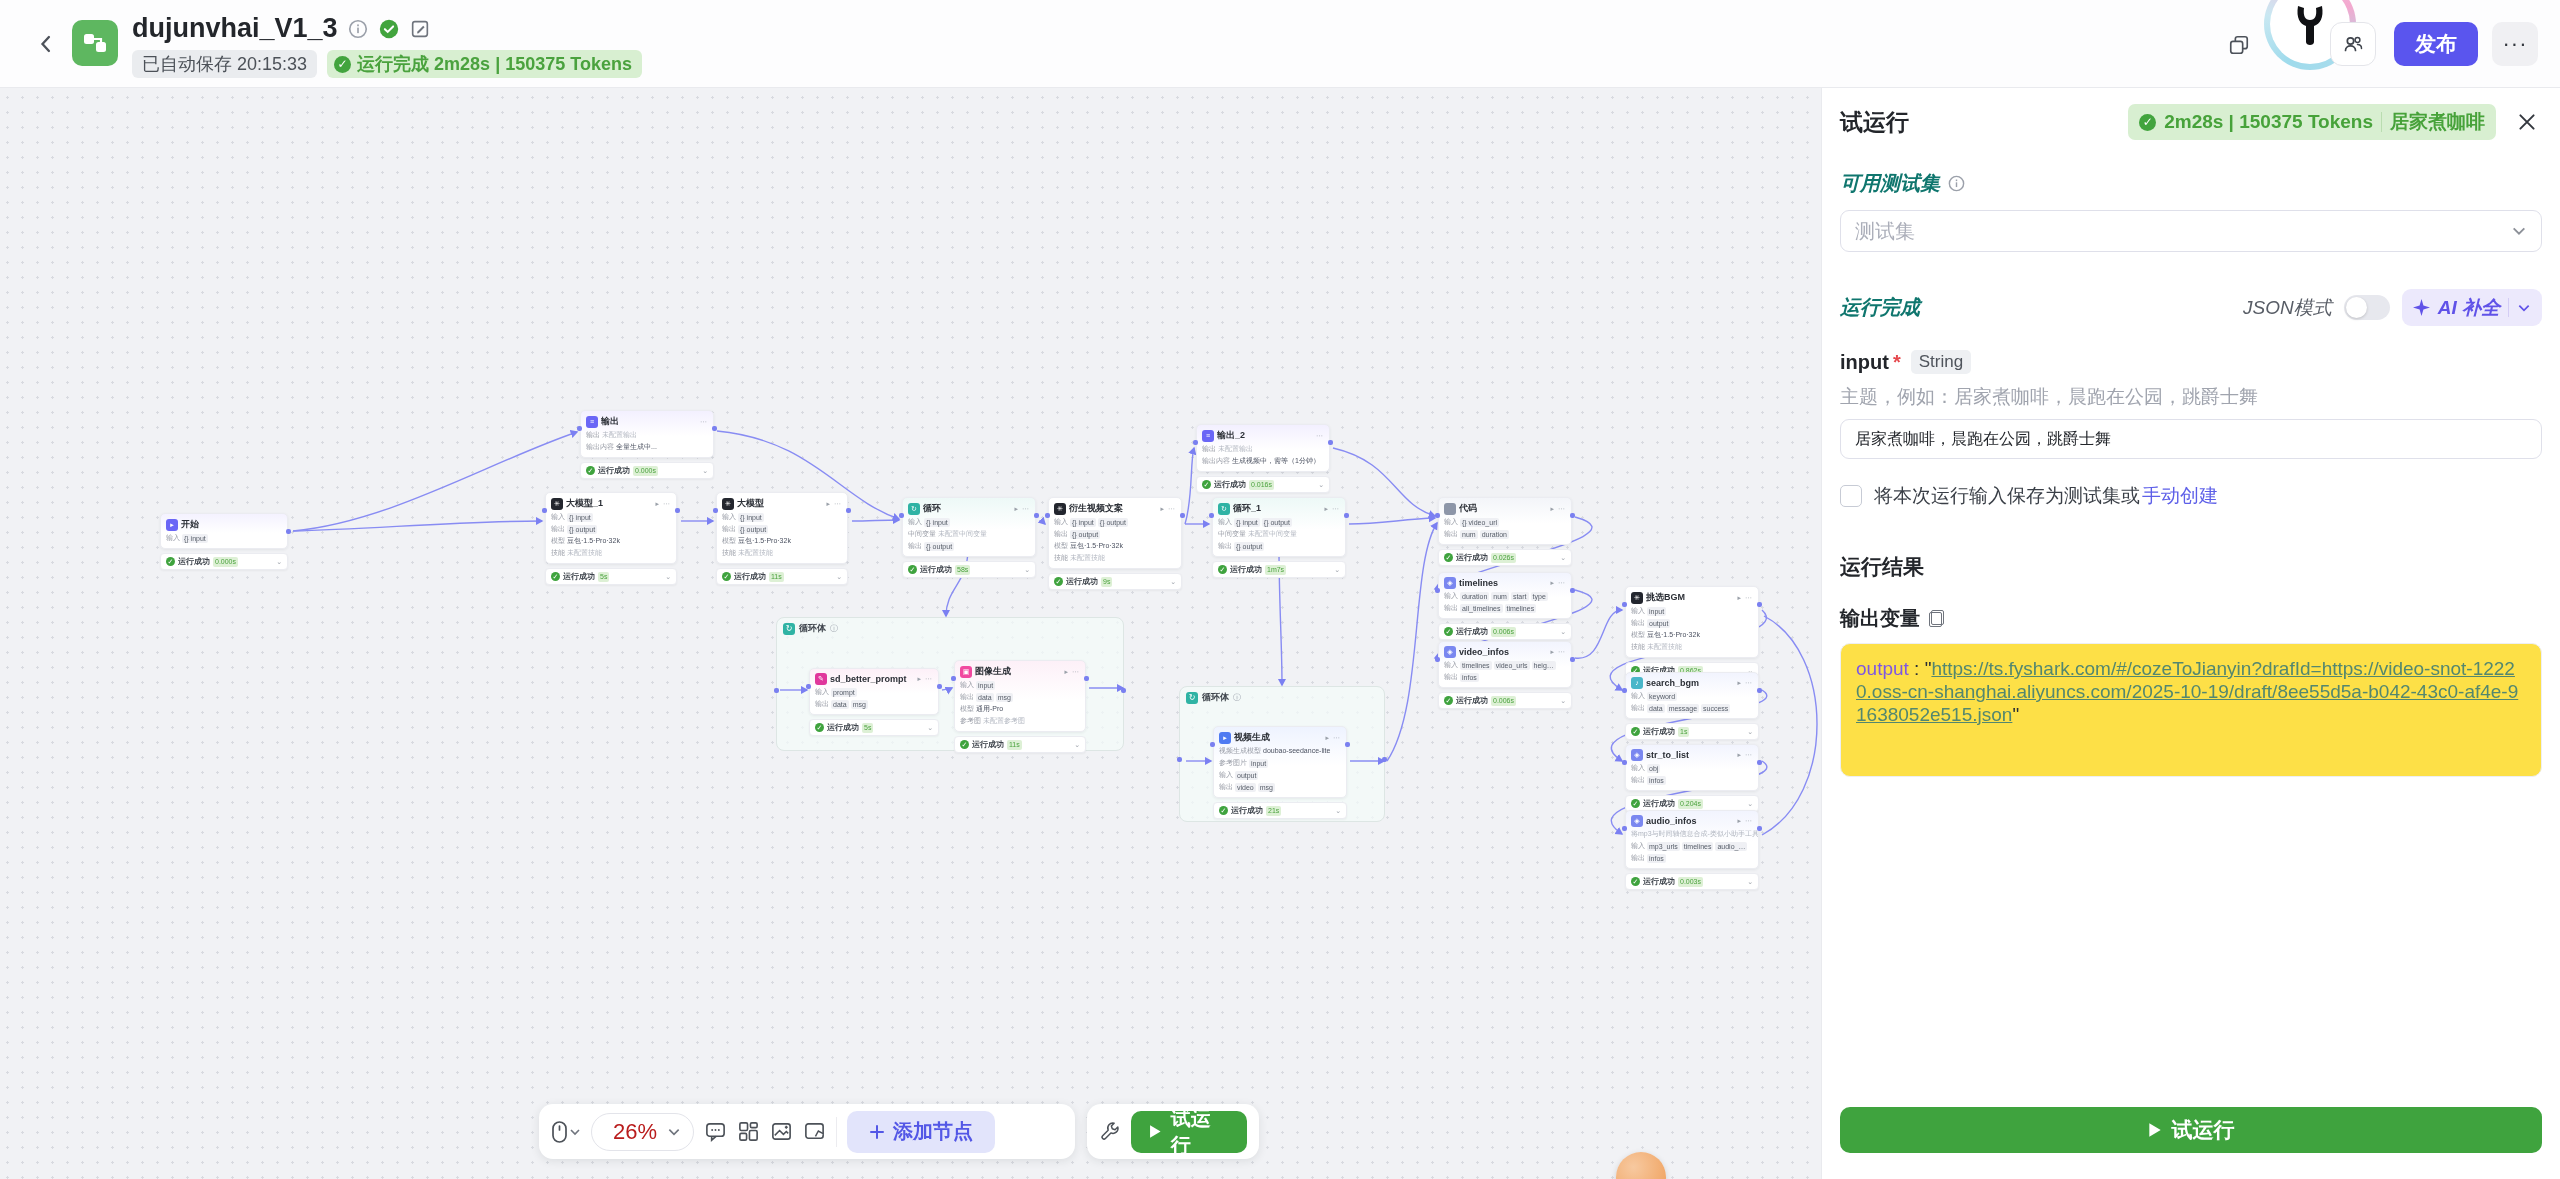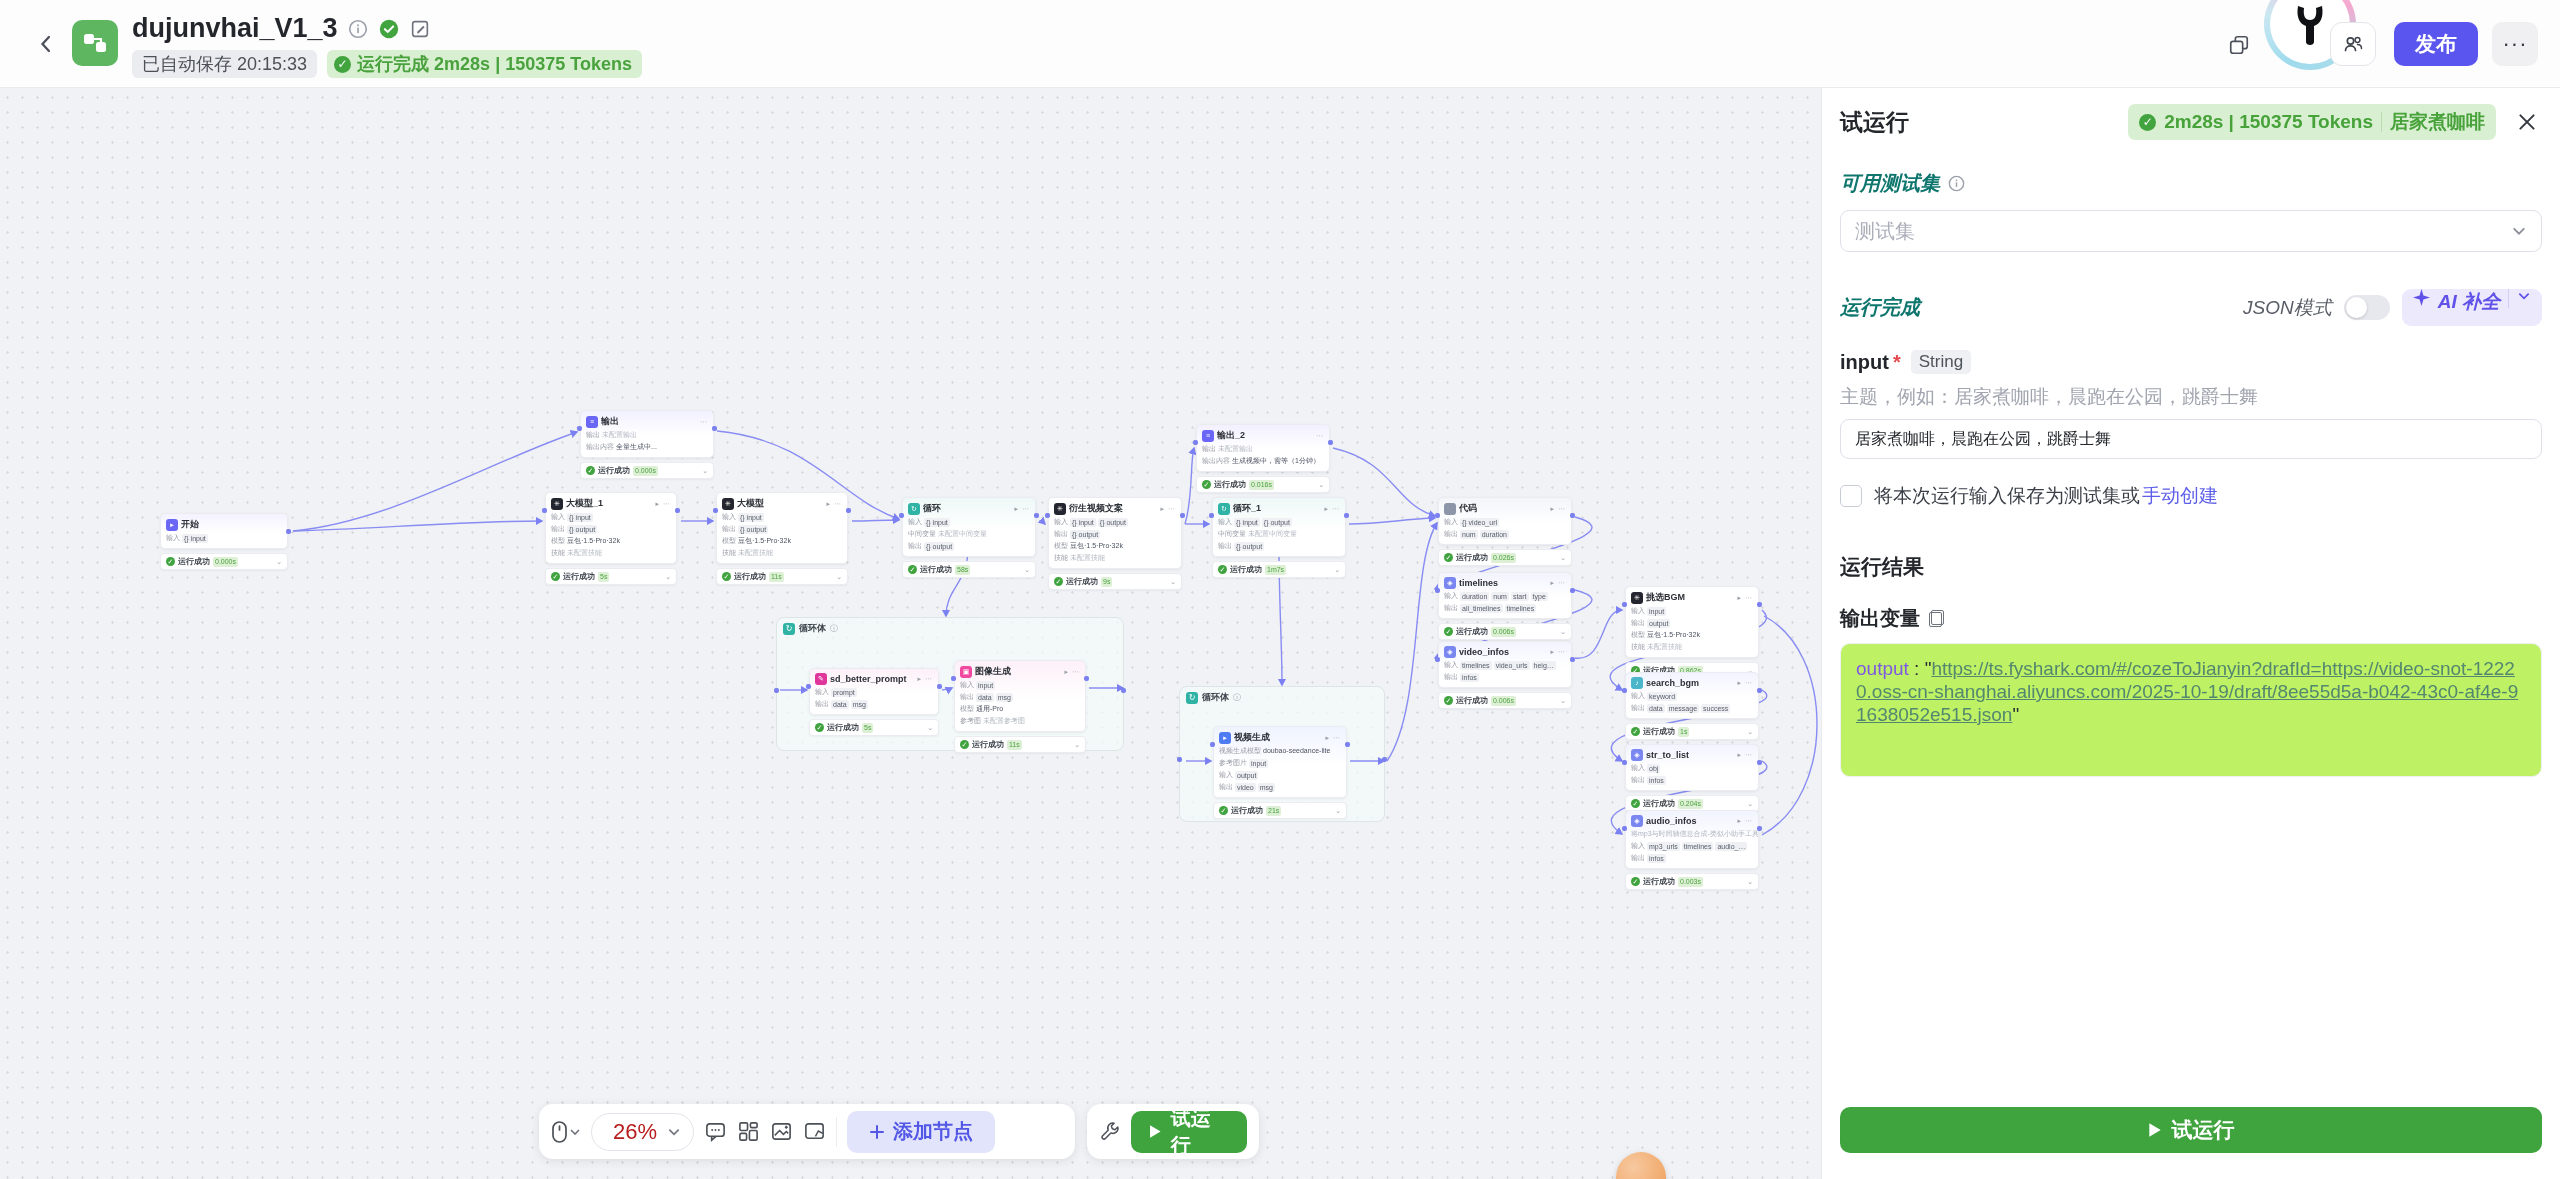--- a/index.html
+++ b/index.html
@@ -83,37 +83,37 @@
   .p-close { margin-left:16px; width:30px; height:30px; display:flex; align-items:center; justify-content:center; color:#33373e; cursor:pointer; }
   .sec-label { display:flex; align-items:center; gap:7px; font-size:20px; font-weight:700; color:#0f766e;font-style:italic; }
   .i-info { color:#9ba0aa; }
   .select { margin-top:13px; height:42px; border:1px solid #dfe0ea; border-radius:9px; display:flex; align-items:center; padding:0 14px; color:#abaeb9; font-size:20px; cursor:pointer; }
   .select .chev { margin-left:auto; color:#8c9098; }
   .in-head { margin-top:37px; display:flex; align-items:center; }
   .in-right { margin-left:auto; display:flex; align-items:center; gap:12px;font-style:italic; }
   .jm-label { font-size:19px; color:#585d66; }
   .toggle { width:46px; height:25px; border-radius:13px; background:#e7e8ee; position:relative; cursor:pointer; }
   .toggle .knob { position:absolute; left:2px; top:2px; width:21px; height:21px; border-radius:50%; background:#fff; box-shadow:0 1px 3px rgba(0,0,0,.18); }
-  .ai-pill { background:#ece9fc; color:#6052e8; border-radius:9px; height:37px; display:flex; align-items:flex-start; gap:8px; padding:0 11px; font-size:19px; font-weight:600; cursor:pointer; }
+  .ai-pill { background:#ece9fc; color:#6052e8; border-radius:9px; height:37px; display:flex; align-items:center; gap:8px; padding:0 11px; font-size:19px; font-weight:600; cursor:pointer; }
   .ai-pill .sep { width:1px; height:19px; background:#d4cdf5; }
   .field-row { margin-top:24px; display:flex; align-items:center; gap:10px; }
   .fname { font-size:20px; font-weight:700; color:#23262b; }
   .freq { color:#e5484d; font-size:20px; font-weight:700; margin-left:-6px; }
   .ftype { background:#eef0f3; color:#4f545c; font-size:17px; border-radius:5px; padding:2px 8px; }
   .hint { margin-top:10px; font-size:19px; color:#a0a4ae; }
   .tinput { margin-top:9px; height:40px; border:1px solid #dfe0ea; border-radius:9px; display:flex; align-items:center; padding:0 14px; font-size:16px; color:#23262b; }
   .chk-row { margin-top:24px; display:flex; align-items:center; gap:12px; font-size:19px; color:#3a3f47; }
   .chk { width:22px; height:22px; border:1.5px solid #c7cbd5; border-radius:5px; background:#fff; cursor:pointer; }
   .link { color:#5d5fe8; cursor:pointer; }
   .res-title { margin-top:44px; font-size:21px; font-weight:700; color:#23262b; }
   .ov-row { margin-top:24px; display:flex; align-items:center; gap:9px; font-size:20px; font-weight:700; color:#23262b; }
   .i-copy { position:relative; width:15px; height:17px; cursor:pointer; }
   .i-copy::before { content:''; position:absolute; left:0; bottom:0; width:11px; height:13px; border:1.6px solid #6f747d; border-radius:2px; background:#fff; }
   .i-copy::after { content:''; position:absolute; right:0; top:0; width:11px; height:13px; border:1.6px solid #6f747d; border-radius:2px; }
-  .out-box { margin-top:11px; background:#bef264; border:1px solid #eeeff2; border-radius:10px; height:134px; padding:13px 15px; font-size:19px; line-height:23px; word-break:break-all; }
+  .out-box { margin-top:11px; background:#fde047; border:1px solid #eeeff2; border-radius:10px; height:134px; padding:13px 15px; font-size:19px; line-height:23px; word-break:break-all; }
   .ok { color:#7e57e2; }
   .oq { color:#2b2f36; }
   .olink { color:#53876f; text-decoration:underline; cursor:pointer; }
   .run-big { position:absolute; left:18px; right:18px; bottom:26px; height:46px; background:#3fa33e; border-radius:10px; color:#fff; font-size:21px; font-weight:700; display:flex; align-items:center; justify-content:center; gap:10px; cursor:pointer; }
 </style>
 </head>
 <body>
 
 <div class="app">
 

